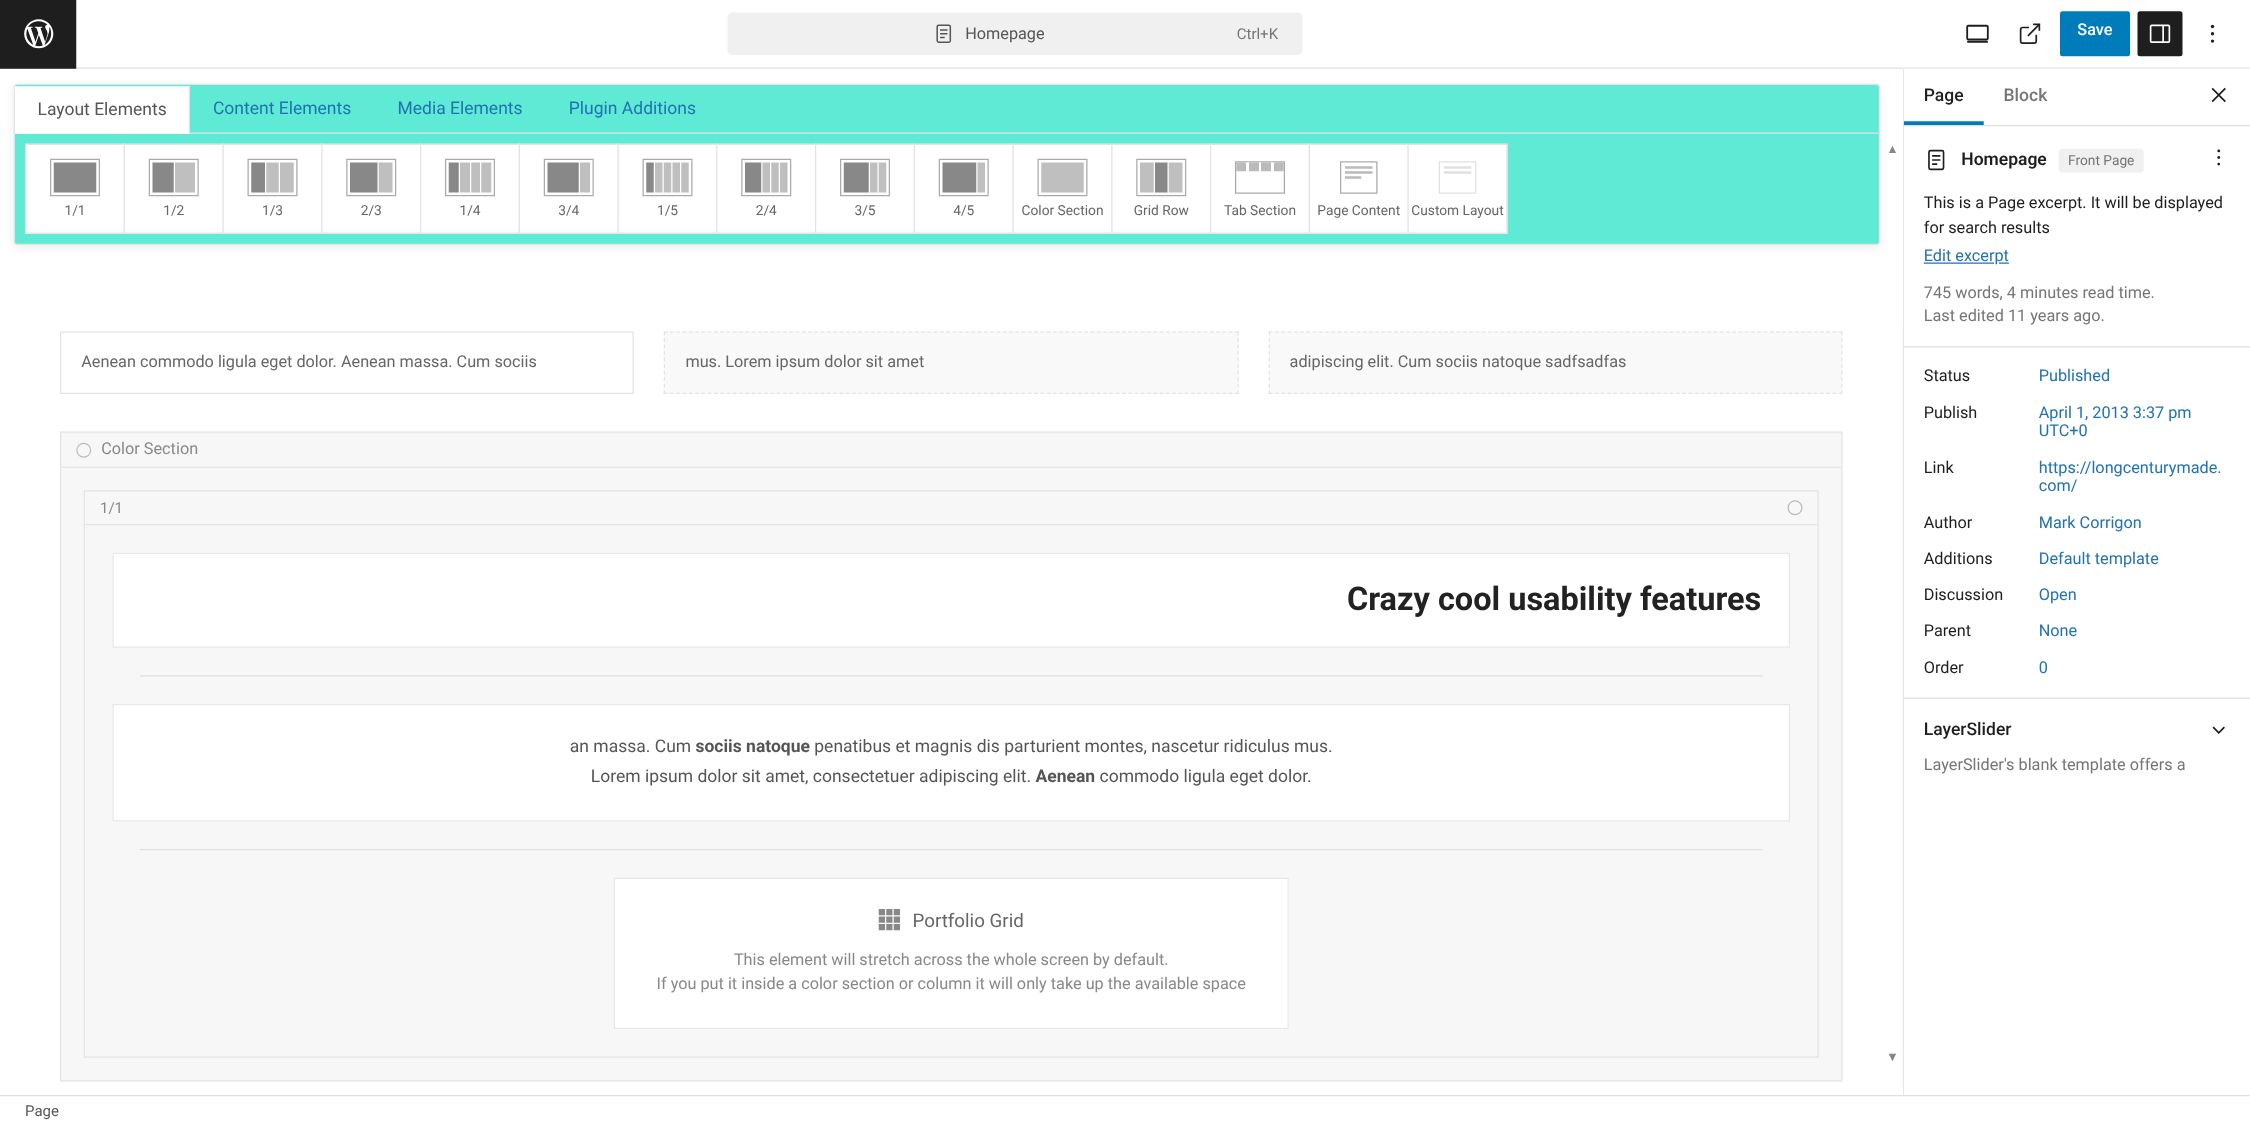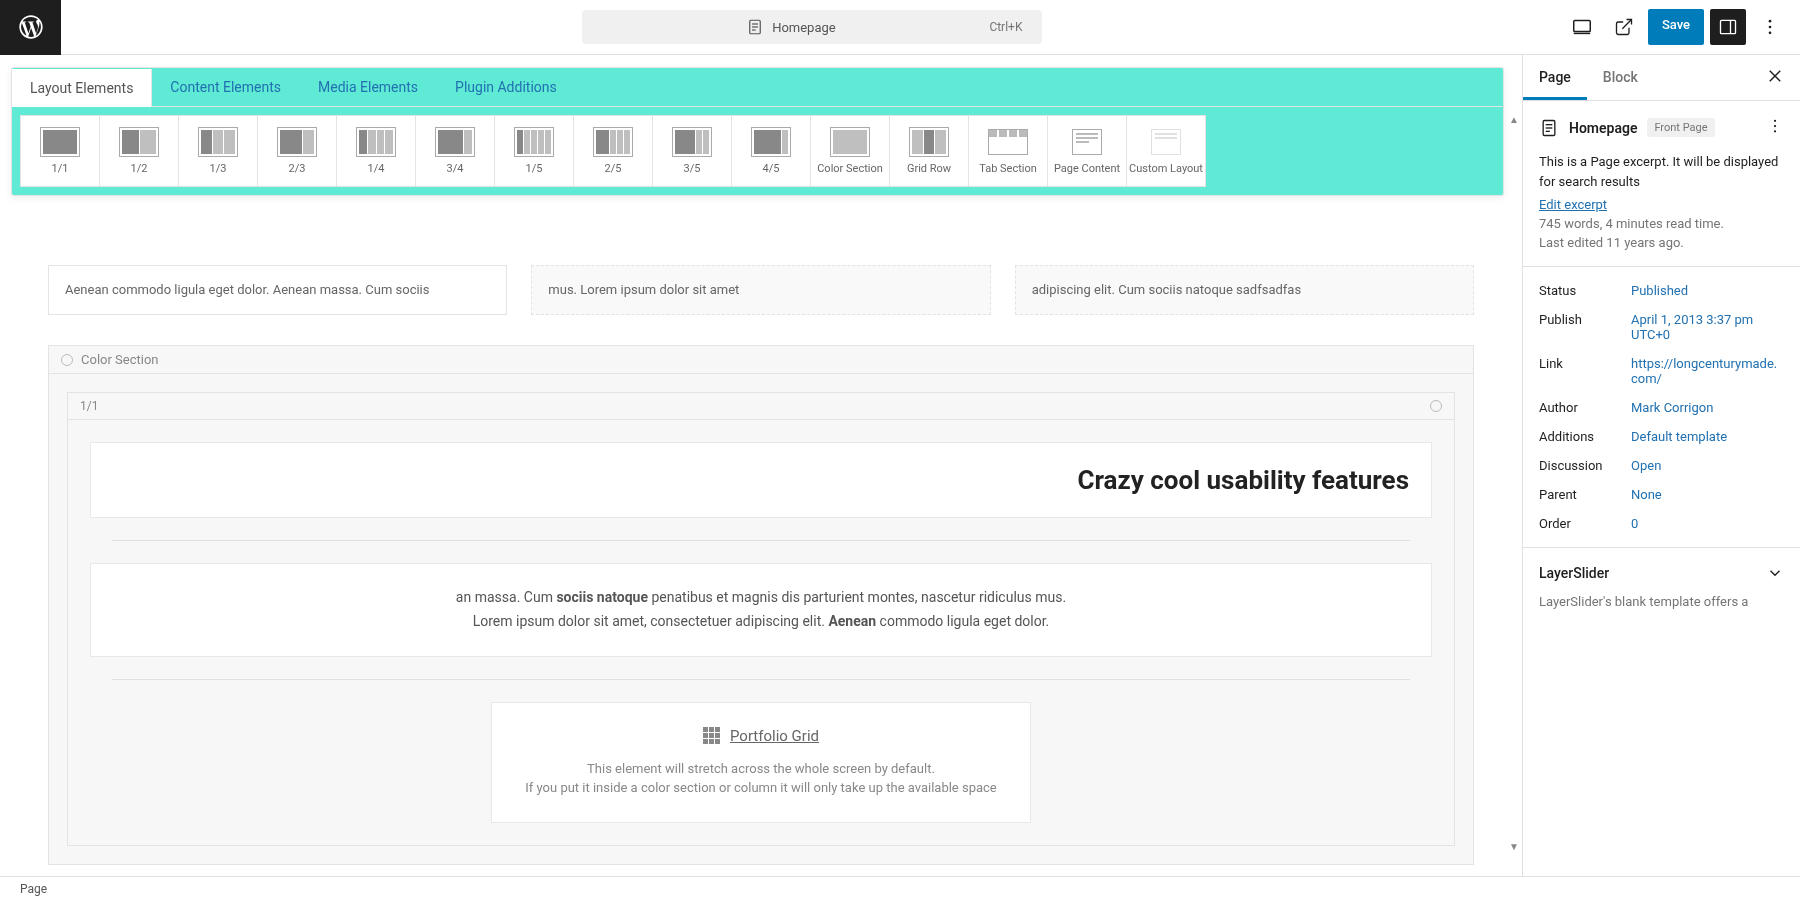--- a/index.html
+++ b/index.html
@@ -44,21 +44,21 @@
 .radio-dot { width: 12px; height: 12px; border: 1px solid #bbb; border-radius: 50%; }
 .section-body { padding: 18px; }
 .inner-col { border: 1px solid #e3e3e3; background: #f7f7f7; }
 .inner-col-header { padding: 6px 12px; border-bottom: 1px solid #e3e3e3; color: #888; font-size: 12px; display: flex; justify-content: space-between; align-items: center; }
 .inner-col-body { padding: 22px; display: flex; flex-direction: column; gap: 22px; }
 .content-block { background: #fff; border: 1px solid #e8e8e8; padding: 22px; }
 .heading-block { text-align: right; font-size: 26px; font-weight: 700; color: #222; }
 .hr-block { height: 1px; background: #e0e0e0; margin: 0 22px; }
 .text-block { text-align: center; color: #555; line-height: 1.7; font-size: 14px; }
 .portfolio-block { border: 1px solid #e8e8e8; background: #fff; margin: 0 auto; width: 540px; padding: 24px; text-align: center; }
-.portfolio-title { display: flex; align-items: center; justify-content: center; gap: 10px; color: #666; font-size: 15px; margin-bottom: 14px; text-decoration: underline; }
+.portfolio-title { display: flex; align-items: center; justify-content: center; gap: 10px; color: #666; font-size: 15px; margin-bottom: 14px; }
 .grid-icon { display: inline-grid; grid-template-columns: repeat(3, 5px); grid-template-rows: repeat(3, 5px); gap: 1px; }
 .grid-icon span { background: #888; }
 .portfolio-desc { color: #888; font-size: 13px; line-height: 1.5; }
 
 
 .sidebar { width: 278px; border-left: 1px solid #e0e0e0; display: flex; flex-direction: column; background: #fff; overflow-y: auto; }
 .sidebar-tabs { display: flex; align-items: center; border-bottom: 1px solid #e0e0e0; padding: 0 8px 0 0; }
 .sidebar-tab { padding: 14px 16px 12px; font-size: 14px; font-weight: 500; color: #757575; cursor: pointer; border-bottom: 3px solid transparent; }
 .sidebar-tab.active { color: #1e1e1e; border-bottom-color: #007cba; }
 .close-sidebar { margin-left: auto; cursor: pointer; padding: 8px; }
@@ -227,21 +227,21 @@
             </div>
             <div class="el-item">
               <div class="el-icon">
                 <div class="frac" style="width:40px">
                   <span style="width:13px" class="d"></span>
                   <span style="width:6px"></span>
                   <span style="width:6px"></span>
                   <span style="width:6px"></span>
                 </div>
               </div>
-              <div class="el-label">2/5</div>
+              <div class="el-label">2/4</div>
             </div>
             <div class="el-item">
               <div class="el-icon">
                 <div class="frac" style="width:40px">
                   <span style="width:20px" class="d"></span>
                   <span style="width:6px"></span>
                   <span style="width:6px"></span>
                 </div>
               </div>
               <div class="el-label">3/5</div>
@@ -382,21 +382,21 @@
           <div class="more-v">
             <svg width="18" height="18" viewBox="0 0 24 24" fill="#1e1e1e">
                 <circle cx="12" cy="5" r="1.5"></circle>
                 <circle cx="12" cy="12" r="1.5"></circle>
                 <circle cx="12" cy="19" r="1.5"></circle>
               </svg>
           </div>
         </div>
         <div class="excerpt-text">This is a Page excerpt. It will be displayed for search results</div>
         <div class="link-blue">Edit excerpt</div>
-        <div class="meta-text" style="margin-top:4px">745 words, 4 minutes read time.</div>
+        <div class="meta-text" style="margin-top:14px">745 words, 4 minutes read time.</div>
         <div class="meta-text">Last edited 11 years ago.</div>
       </div>
 
       <div class="sidebar-section">
         <div class="attr-list">
           <div class="attr-row">
               <span class="attr-label">Status</span>
               <span class="attr-val">Published</span>
             </div>
           <div class="attr-row">

